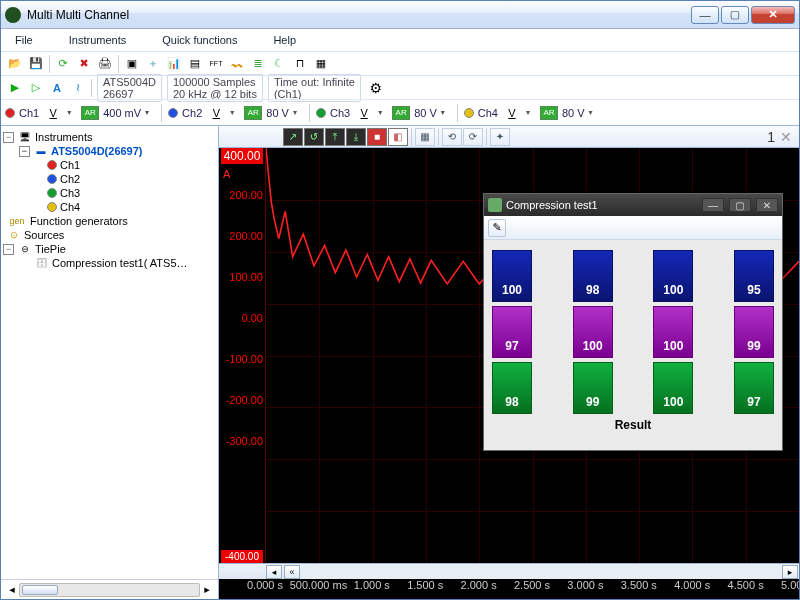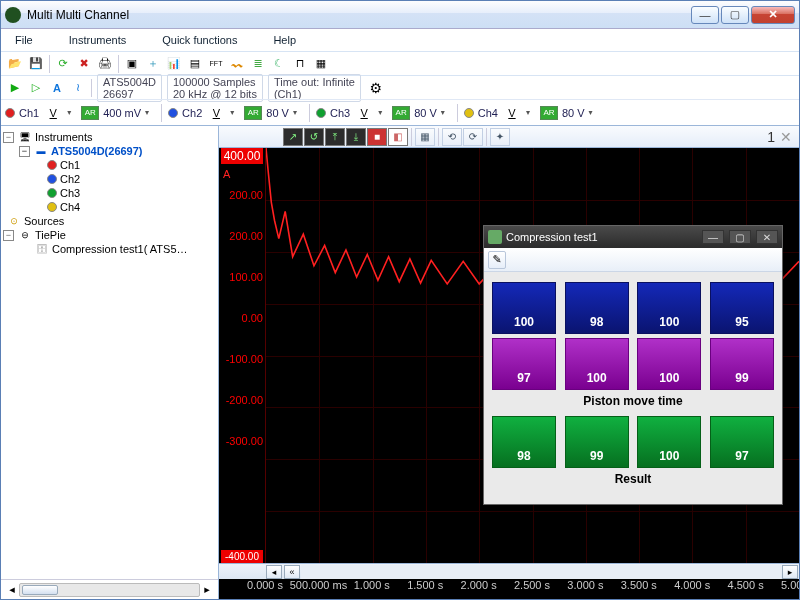--- a/index.html
+++ b/index.html
@@ -46,30 +46,30 @@
 .plot { flex:1; position:relative; background:#000; border-left:1px solid #500; overflow:hidden;}
 .plot svg { position:absolute; inset:0;}
 .gridln { position:absolute; background:#2a0000;}
 .xaxis { height:20px; background:#000; color:#ccc; font-size:10px; display:flex;}
 .xaxis .spacer { width:46px;}
 .xaxis .xlabels { flex:1; position:relative;}
 .xaxis .xt { position:absolute; transform:translateX(-50%); white-space:nowrap;}
 .hscroll { height:16px; background:linear-gradient(#eef3fa,#dde7f3); border-top:1px solid #9bb6d9; display:flex; align-items:center;}
 .hscroll .arr { width:16px; height:14px; border:1px solid #9ab; margin:0 1px; display:flex; align-items:center; justify-content:center; font-size:9px; background:linear-gradient(#fff,#dfe9f5);}
 .hscroll .track { flex:1; height:14px; background:#e8eef6;}
-.popup { position:absolute; top:192px; left:482px; width:300px; background:#0369a1; border:1px solid #666; box-shadow:3px 3px 8px rgba(0,0,0,.4);margin-top:32px;}
+.popup { position:absolute; top:192px; left:482px; width:300px; background:#0369a1; border:1px solid #666; box-shadow:3px 3px 8px rgba(0,0,0,.4);}
 .ptb { height:22px; background:linear-gradient(#4a4a4a,#2b2b2b); display:flex; align-items:center; padding:0 4px; color:#fff; gap:4px;}
 .ptb .pic { width:14px; height:14px; background:#6a6; border-radius:2px;}
 .ptb .pt { flex:1; font-size:11px;}
 .pbtn { width:22px; height:14px; background:#555; border:1px solid #333; color:#ddd; display:flex; align-items:center; justify-content:center; font-size:10px; margin-left:1px;}
 .ptool { height:24px; background:linear-gradient(#fff,#e8eff8); border-bottom:1px solid #cbd6e6; display:flex; align-items:center; padding:2px 4px;}
 .ptool .pt1 { width:18px; height:18px; border:1px solid #b8c6da; border-radius:2px; display:flex; align-items:center; justify-content:center; background:linear-gradient(#fff,#e6eef9);}
 .pbody { padding:6px 8px 10px; background:#eaeaea;}
 .row4 { display:flex; gap:6px; justify-content:space-between; margin-top:4px;}
-.tile { width:64px; height:52px; border:1px solid #060; position:relative; display:flex; align-items:flex-end; justify-content:center; color:#fff; font-weight:bold; font-size:12px; padding-bottom:4px;}
+.tile { width:40px; height:52px; border:1px solid #060; position:relative; display:flex; align-items:flex-end; justify-content:center; color:#fff; font-weight:bold; font-size:12px; padding-bottom:4px;}
 .tile.blue { background:linear-gradient(#1428b8,#0a1470); border-color:#0a1060;}
 .tile.purple { background:linear-gradient(#b030c8,#7a0090); border-color:#6a0080;}
 .tile.green { background:linear-gradient(#10b040,#067020); border-color:#056018;}
 .rowlbl { text-align:center; font-weight:bold; color:#000; font-size:12px; margin:4px 0 8px;}
 </style>
 </head>
 <body>
 
 <div class="window">
   <div class="titlebar">
@@ -186,20 +186,24 @@
             <span class="dot" style="background:#2050e0"></span>
             <span>Ch2</span>
           </div>
         <div class="node" style="padding-left:44px">
             <span class="dot" style="background:#10a030"></span>
             <span>Ch3</span>
           </div>
         <div class="node" style="padding-left:44px">
             <span class="dot" style="background:#e0c010"></span>
             <span>Ch4</span>
+          </div>
+        <div class="node" style="padding-left:4px">
+            <span class="ni" style="color:#a80;width:20px">gen</span>
+            <span>Function generators</span>
           </div>
         <div class="node" style="padding-left:4px">
             <span class="ni" style="color:#c90">⊙</span>
             <span>Sources</span>
           </div>
         <div class="node" style="padding-left:0">
             <span class="exp">−</span>
             <span class="ni">⊖</span>
             <span>TiePie</span>
           </div>
@@ -318,21 +322,20 @@
           <div class="tile blue">98</div>
           <div class="tile blue">100</div>
           <div class="tile blue">95</div>
         </div>
         <div class="row4">
           <div class="tile purple">97</div>
           <div class="tile purple">100</div>
           <div class="tile purple">100</div>
           <div class="tile purple">99</div>
         </div>
-        <div class="rowlbl">Piston move time</div>
         <div class="row4">
           <div class="tile green">98</div>
           <div class="tile green">99</div>
           <div class="tile green">100</div>
           <div class="tile green">97</div>
         </div>
         <div class="rowlbl">Result</div>
       </div>
   </div>
 </div>

